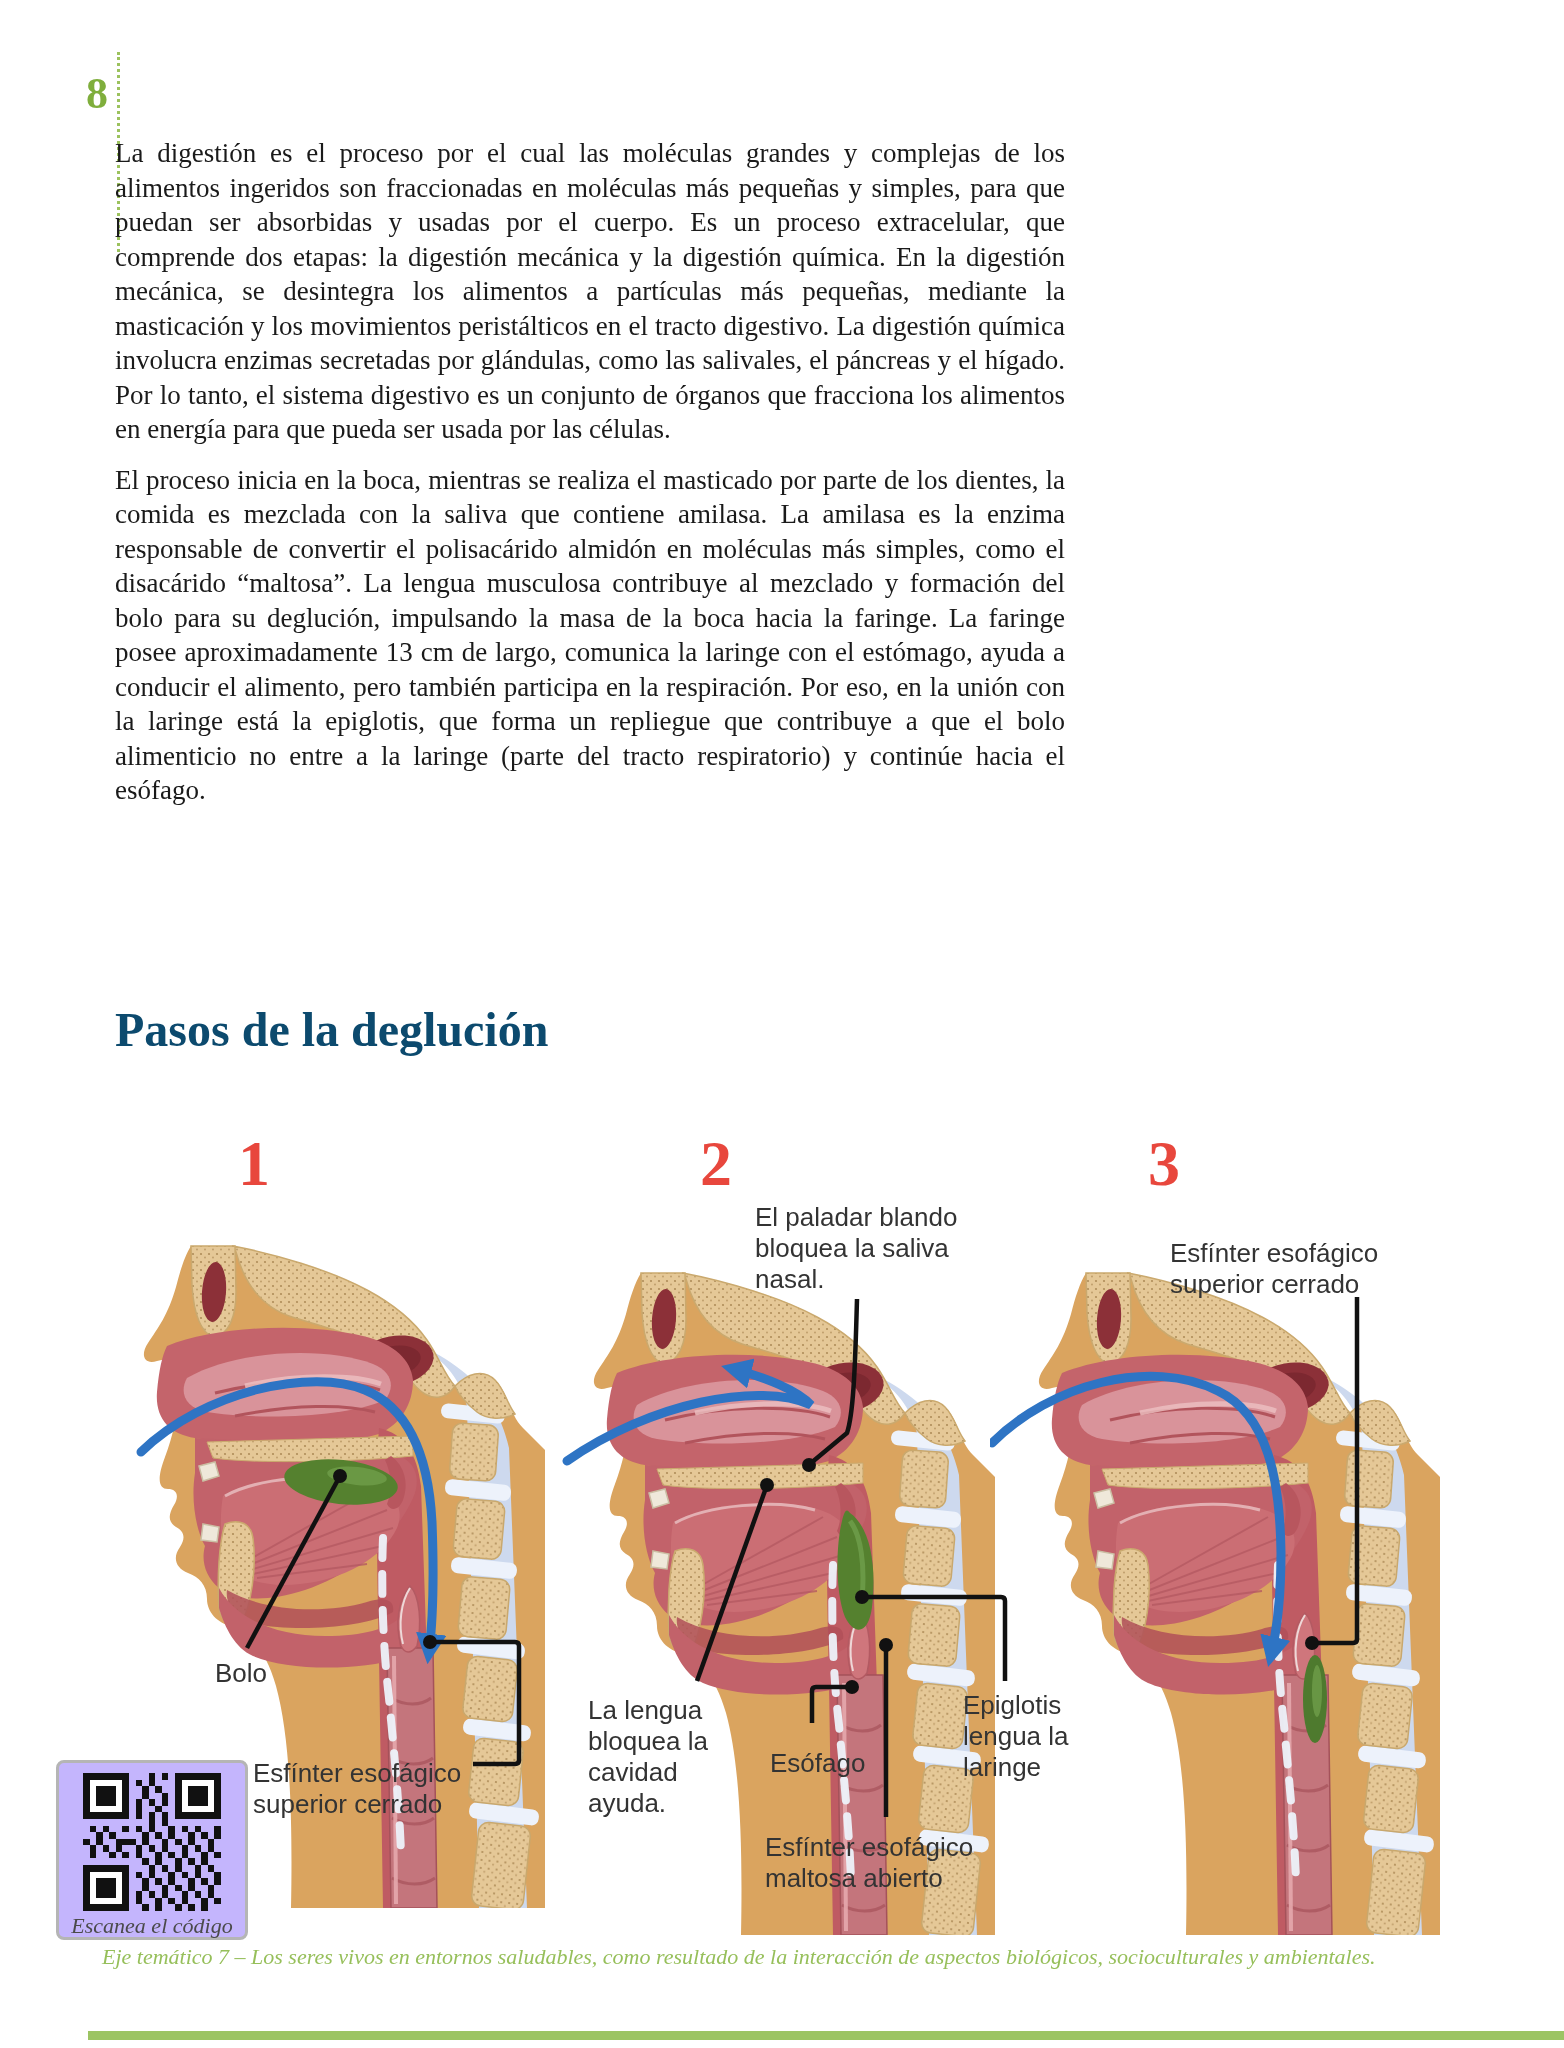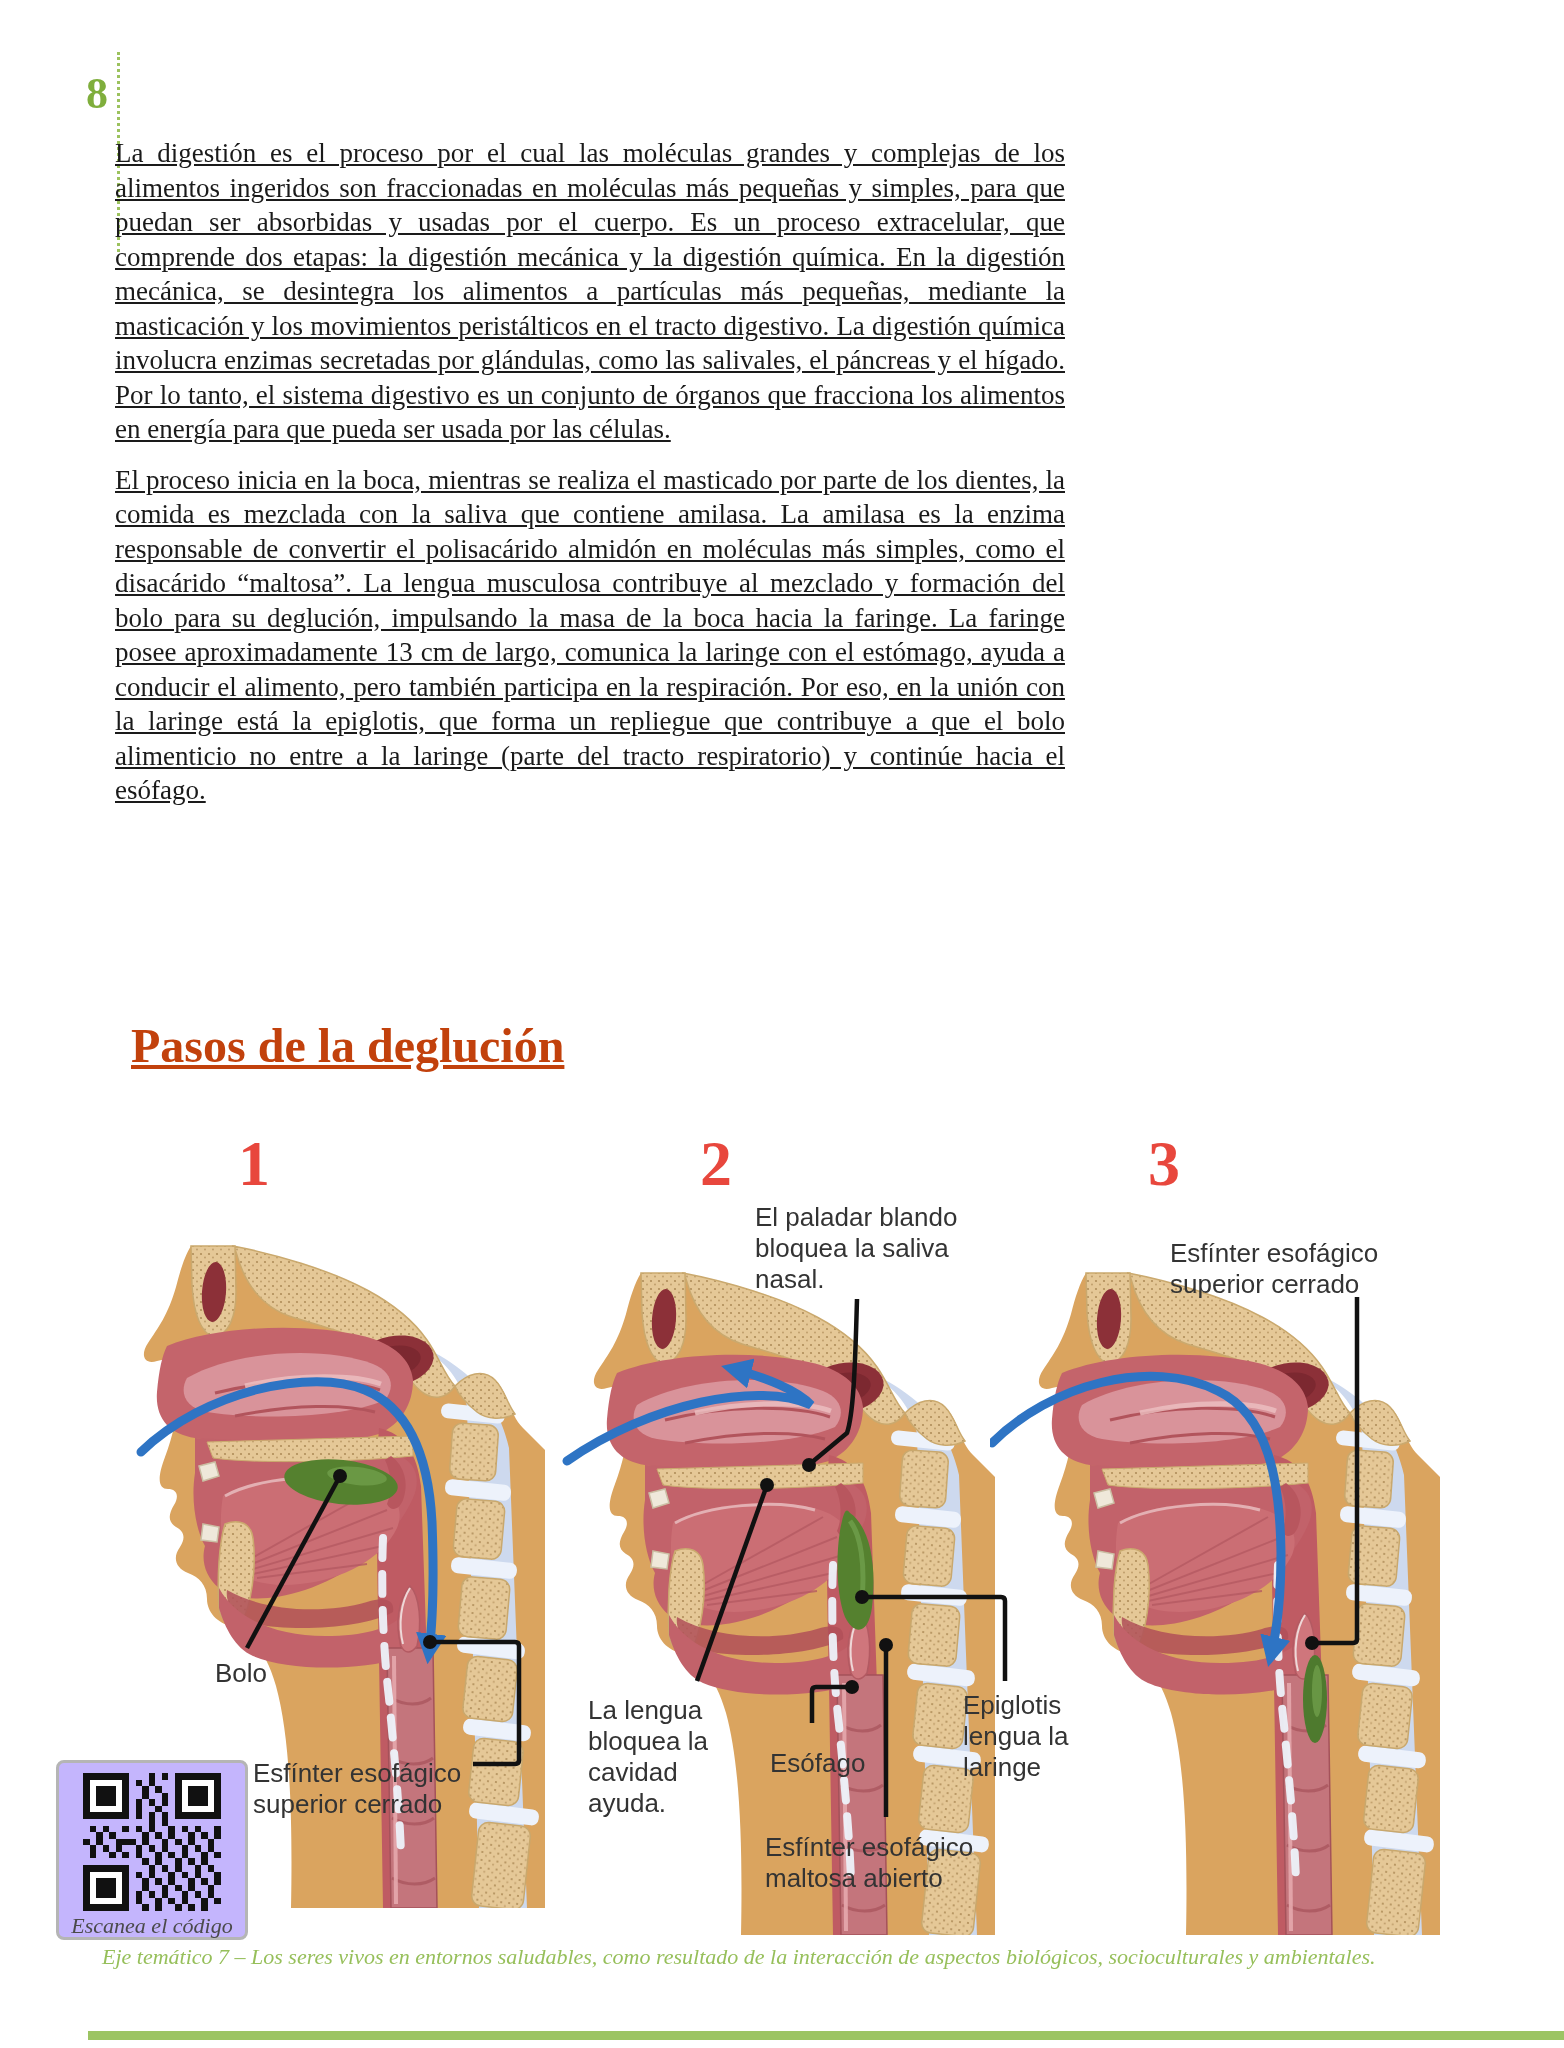--- a/index.html
+++ b/index.html
@@ -3,23 +3,23 @@
 <meta charset="utf-8">
 <style>
   html,body{margin:0;padding:0;background:#ffffff;}
   .page{position:relative;width:1564px;height:2048px;background:#fff;overflow:hidden;
         font-family:"Liberation Serif",serif;color:#1a1a1a;}
   
   .pagenum{position:absolute;left:86px;top:68px;font-size:44px;font-weight:bold;color:#7fae3c;}
   .pagenum-rule{position:absolute;left:117px;top:52px;height:200px;width:0;border-left:3px dotted #9cc25e;}
   
   .textcol{position:absolute;left:115px;top:136px;width:950px;}
-  .para{font-size:27px;line-height:34.5px;text-align:justify;margin:0 0 16px 0;text-decoration:underline;}
-  
-  .heading{position:absolute;left:115px;top:1002px;font-size:48px;font-weight:bold;color:#c2410c;margin:16px;text-decoration:underline;}
+  .para{font-size:27px;line-height:34.5px;text-align:justify;margin:0 0 16px 0;}
+  
+  .heading{position:absolute;left:115px;top:1002px;font-size:48px;font-weight:bold;color:#0c4a6e;margin:0;}
   
   .figure{position:absolute;left:0;top:1120px;width:1564px;height:860px;}
   .stepnum{position:absolute;font-size:64px;font-weight:bold;color:#e8473d;line-height:1;}
   .stepnum.s1{left:238px;top:12px;}
   .stepnum.s2{left:700px;top:12px;}
   .stepnum.s3{left:1148px;top:12px;}
   .diag{position:absolute;}
   .diag.d1{left:95px;top:108px;}
   .diag.d2{left:545px;top:135px;}
   .diag.d3{left:990px;top:135px;}

